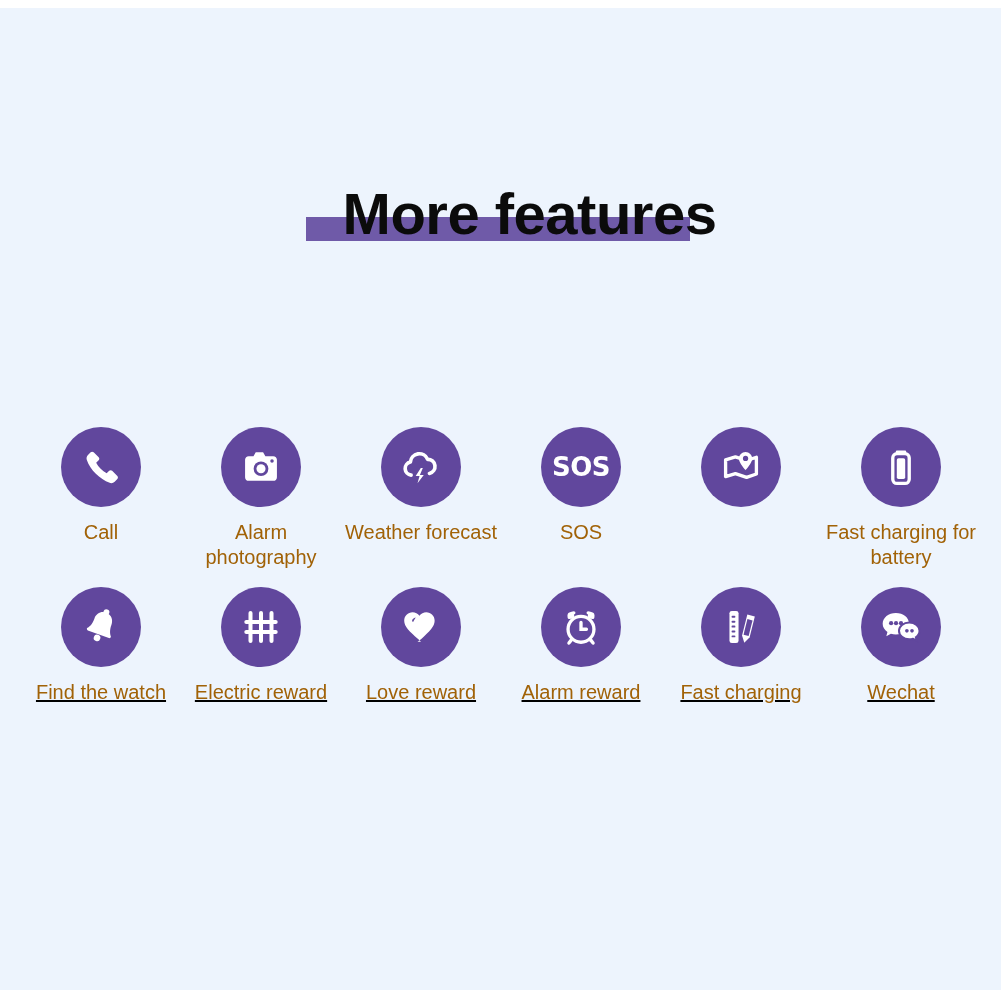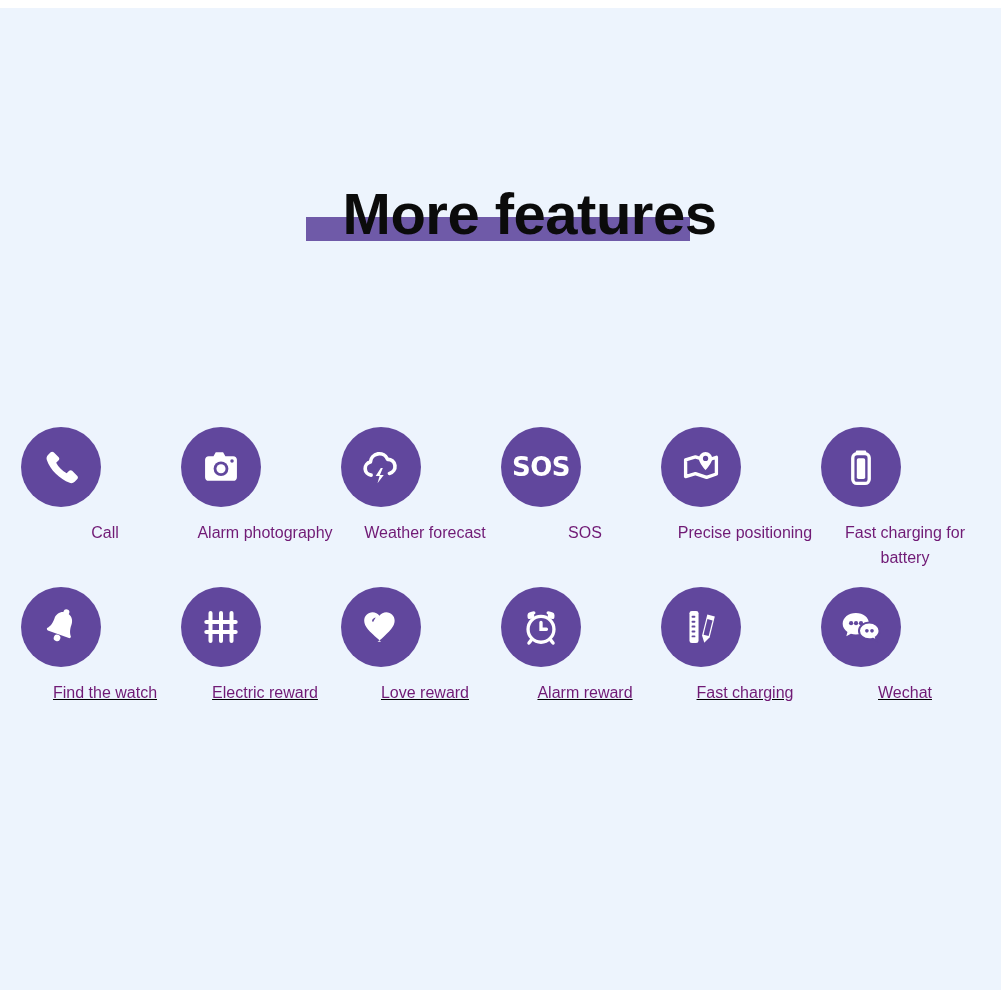--- a/index.html
+++ b/index.html
@@ -76,41 +76,41 @@
     flex-direction: row;
   }
 
   #feature-row-1 { top: 419px; }
   #feature-row-2 { top: 579px; text-decoration: underline; }
 
   .feature-item {
     width: 160px;
     display: flex;
     flex-direction: column;
-    align-items: flex-start;
+    align-items: center;
   }
 
   .feature-circle {
     width: 80px;
     height: 80px;
     border-radius: 50%;
     background: #61479d;
     display: flex;
     align-items: center;
     justify-content: center;
     flex: 0 0 auto;
   }
 
   .feature-circle svg { display: block; }
 
   .feature-label {
     margin-top: 13px;
-    font-size: 16px;
+    font-size: 20px;
     line-height: 25px;
-    color: #701a75;
+    color: #a16207;
     text-align: center;
     width: 168px;
     font-weight: normal;
   }
 
   .sos-text {
     font-size: 26px;
     font-weight: bold;
     color: #ffffff;
     letter-spacing: -0.5px;
@@ -177,21 +177,20 @@
       <div class="feature-item">
         <div class="feature-circle">
           <span>
             <svg width="42" height="42" viewBox="0 0 24 24">
               <path fill="none" stroke="#ffffff" stroke-width="1.9" stroke-linejoin="round" d="M3.2 7.9l5.6-1.7 6.4 2.1 5.6-1.9v9.6l-5.6 1.9-6.4-2.1-5.6 1.7V7.9z"></path>
               <path fill="#ffffff" d="M14.6 3.4c-2.1 0-3.8 1.7-3.8 3.8 0 2.8 3.8 6.6 3.8 6.6s3.8-3.8 3.8-6.6c0-2.1-1.7-3.8-3.8-3.8z"></path>
               <circle cx="14.6" cy="7.1" r="1.5" fill="#61479d"></circle>
             </svg>
           </span>
         </div>
-        <div class="feature-label">Precise positioning</div>
       </div>
 
       <div class="feature-item">
         <div class="feature-circle">
           <span>
             <svg width="42" height="42" viewBox="0 0 24 24">
               <rect x="9" y="2.6" width="6" height="1.9" rx=".7" fill="#ffffff"></rect>
               <rect x="7.3" y="4.4" width="9.4" height="17" rx="2.4" fill="none" stroke="#ffffff" stroke-width="1.9"></rect>
               <rect x="9.6" y="7" width="4.8" height="11.8" rx="1" fill="#ffffff"></rect>
             </svg>

